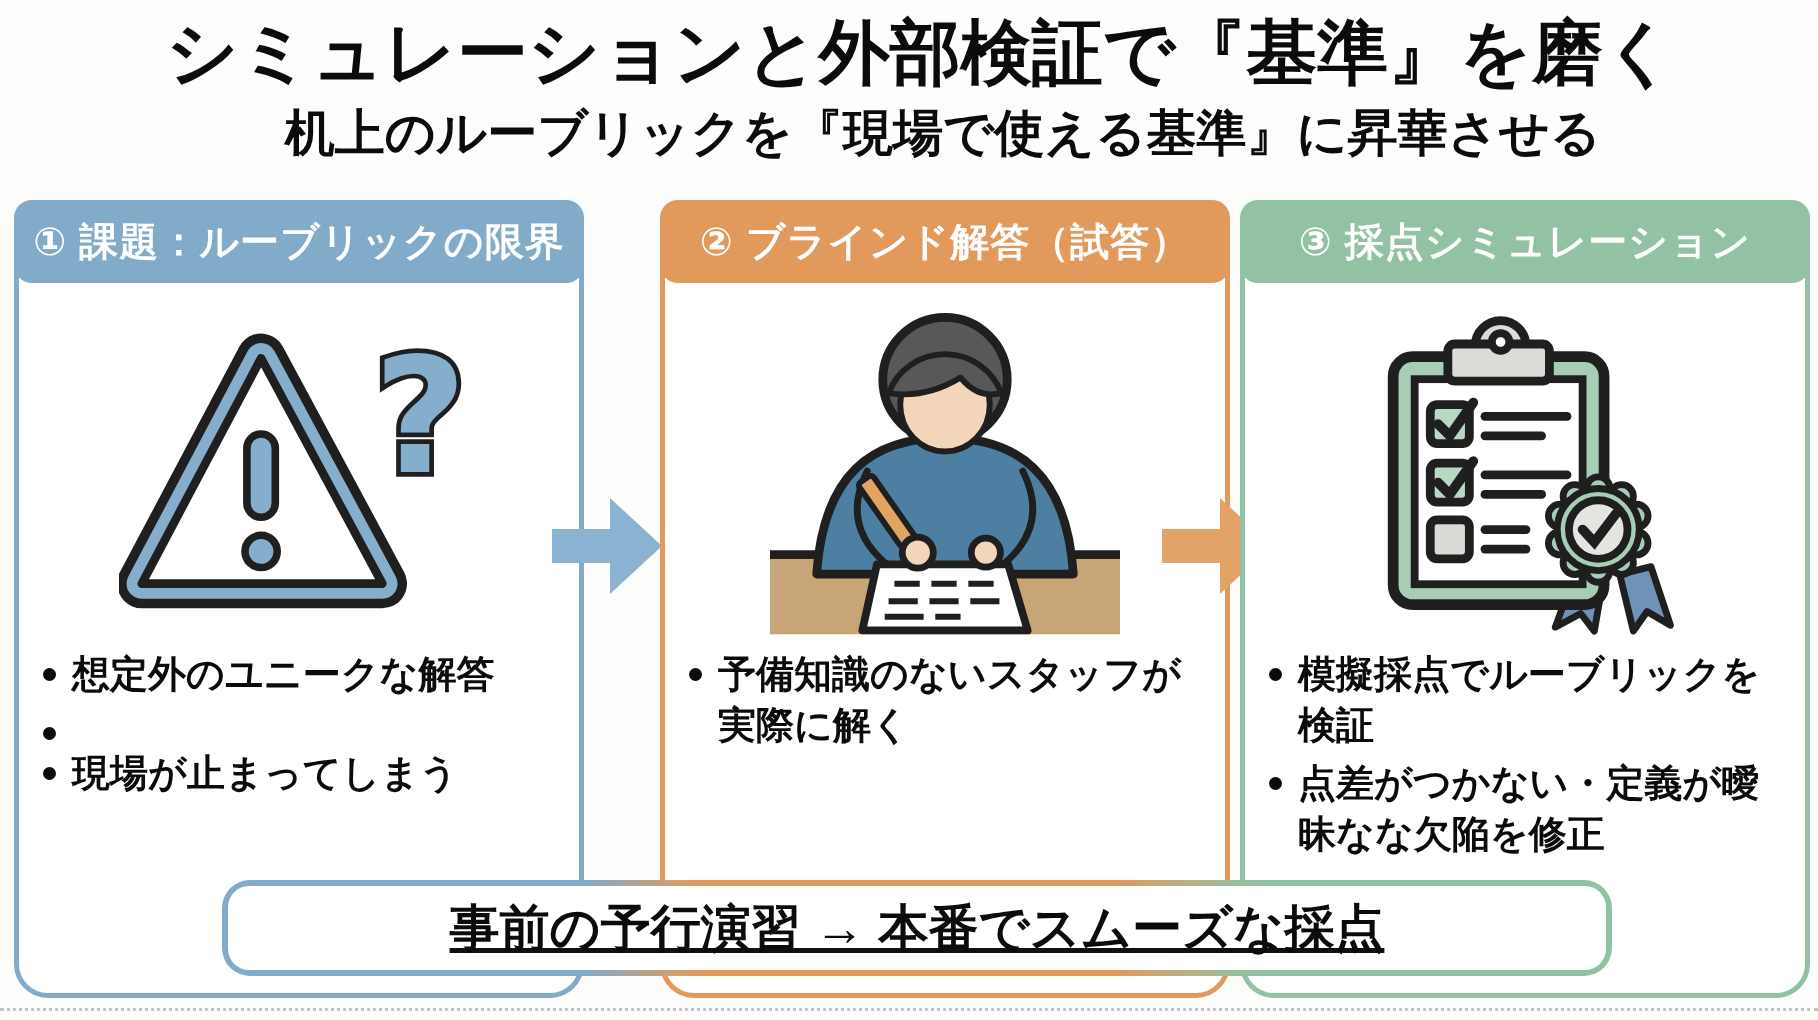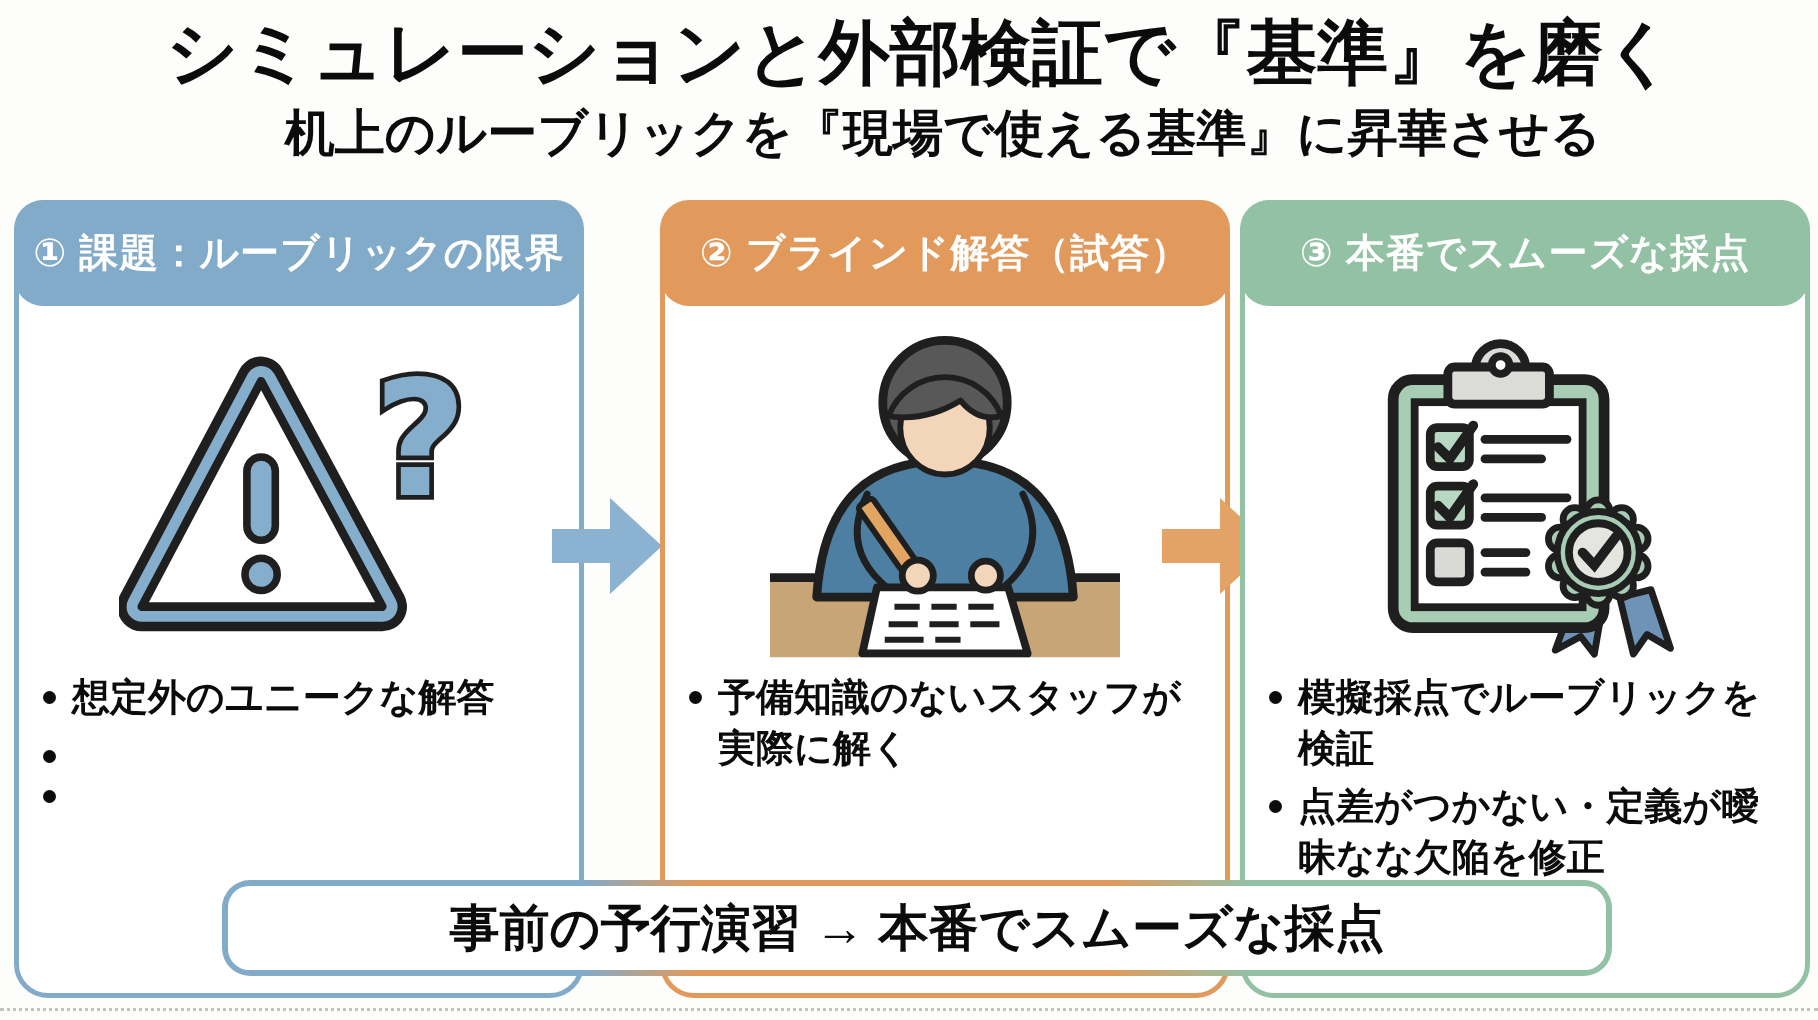--- a/index.html
+++ b/index.html
@@ -4,34 +4,34 @@
 <style>
   html,body{margin:0;padding:0;background:#fdfdfb;}
   .canvas{position:relative;width:1818px;height:1020px;background:#fdfdfb;overflow:hidden;
           font-family:"Liberation Sans","DejaVu Sans",sans-serif;color:#111;}
   .title{position:absolute;top:14px;left:12px;width:100%;text-align:center;
          font-size:71px;font-weight:900;letter-spacing:0px;line-height:1.1;color:#0b0b0b;}
   .subtitle{position:absolute;top:100px;left:0;width:100%;text-align:center;
             font-size:50px;font-weight:800;color:#0b0b0b;padding-left:34px;}
   .col{position:absolute;top:200px;width:570px;height:798px;background:#fff;
        border:5px solid var(--c);border-radius:34px;box-sizing:border-box;}
-  .col-header{margin:-5px -5px 0 -5px;height:106px;border-radius:29px;background:var(--c);
+  .col-header{margin:-5px -5px 0 -5px;height:83px;border-radius:18px;background:var(--c);
               color:#fff;display:flex;align-items:center;justify-content:center;
               font-size:39px;font-weight:800;white-space:nowrap;letter-spacing:1px;}
   .col-icon{height:356px;display:flex;align-items:center;justify-content:center;margin-top:8px;}
   .bullets{list-style:none;margin:2px 0 0 0;padding:0 22px 0 24px;}
   .bullet{display:flex;align-items:flex-start;margin-bottom:8px;}
   .dot{flex:0 0 13px;width:13px;height:13px;border-radius:50%;background:#0b0b0b;
        margin:19px 16px 0 0;}
   .bt{font-size:38px;font-weight:800;line-height:1.33;color:#0b0b0b;}
   .arrow{position:absolute;top:496px;width:112px;height:100px;}
   .arrow svg{display:block;width:100%;height:100%;}
   .banner{position:absolute;left:222px;top:880px;width:1390px;height:96px;border-radius:28px;
           padding:6px;box-sizing:border-box;z-index:5;
-          background:linear-gradient(90deg,#82aac9 0%,#82aac9 26%,#e19a5c 34%,#e19a5c 64%,#93c1a4 74%,#93c1a4 100%);}
+          background:linear-gradient(90deg,#82aac9 0%,#82aac9 26%,#e19a5c 34%,#e19a5c 64%,#93c1a4 74%,#93c1a4 100%);text-decoration:underline;}
   .banner-inner{width:100%;height:100%;background:#fff;border-radius:21px;
                 display:flex;align-items:center;justify-content:center;
                 font-size:50px;font-weight:900;color:#0b0b0b;white-space:nowrap;}
   .bottom-line{position:absolute;left:0;width:100%;top:1008px;border-top:3px dotted #c3c3c0;}
 </style>
 </head>
 <body>
 
 <div class="canvas">
 
@@ -55,20 +55,21 @@
     <ul class="bullets">
       <li class="bullet">
         <span class="dot"></span>
         <span class="bt">想定外のユニークな解答</span>
       </li>
       <li class="bullet">
         <span class="dot"></span>
       </li>
       <li class="bullet">
         <span class="dot"></span>
+        <span class="bt">現場が止まってしまう</span>
       </li>
     </ul>
   </div>
 
   <div class="arrow" style="left: 552px; --c: #8cb2d2;">
     <svg viewBox="0 0 112 100">
         <polygon points="0,33 58,33 58,2 110,50 58,98 58,67 0,67" style="fill:var(--c)"></polygon>
       </svg>
   </div>
 
@@ -107,21 +108,21 @@
   </div>
 
   <div class="arrow" style="left: 1162px; --c: #e3a266;">
     <svg viewBox="0 0 112 100">
         <polygon points="0,33 58,33 58,2 110,50 58,98 58,67 0,67" style="fill:var(--c)"></polygon>
       </svg>
   </div>
 
   <div class="col" style="left: 1240px; --c: #93c1a4;">
     <div class="col-header">
-      <span>③ 本番でスムーズな採点</span>
+      <span>③ 採点シミュレーション</span>
     </div>
     <div class="col-icon">
       <svg viewBox="0 0 330 340" width="330" height="332">
         <polygon points="218,272 196,332 222,318 236,336 246,278" fill="#6e93b7" stroke="#1f1f1f" stroke-width="7" stroke-linejoin="round"></polygon>
         <polygon points="262,278 276,336 290,316 314,330 294,270" fill="#6e93b7" stroke="#1f1f1f" stroke-width="7" stroke-linejoin="round"></polygon>
         <rect x="30" y="55" width="216" height="254" rx="20" fill="#a8cdb5" stroke="#1f1f1f" stroke-width="11"></rect>
         <rect x="52" y="78" width="172" height="210" fill="#ffffff" stroke="#1f1f1f" stroke-width="8"></rect>
         <path d="M 114,44 A 26,26 0 0 1 166,44 Z" fill="#dbdbd7" stroke="#1f1f1f" stroke-width="9"></path>
         <rect x="86" y="42" width="104" height="38" rx="7" fill="#dbdbd7" stroke="#1f1f1f" stroke-width="9"></rect>
         <circle cx="140" cy="40" r="9" fill="#ffffff" stroke="#1f1f1f" stroke-width="8"></circle>

